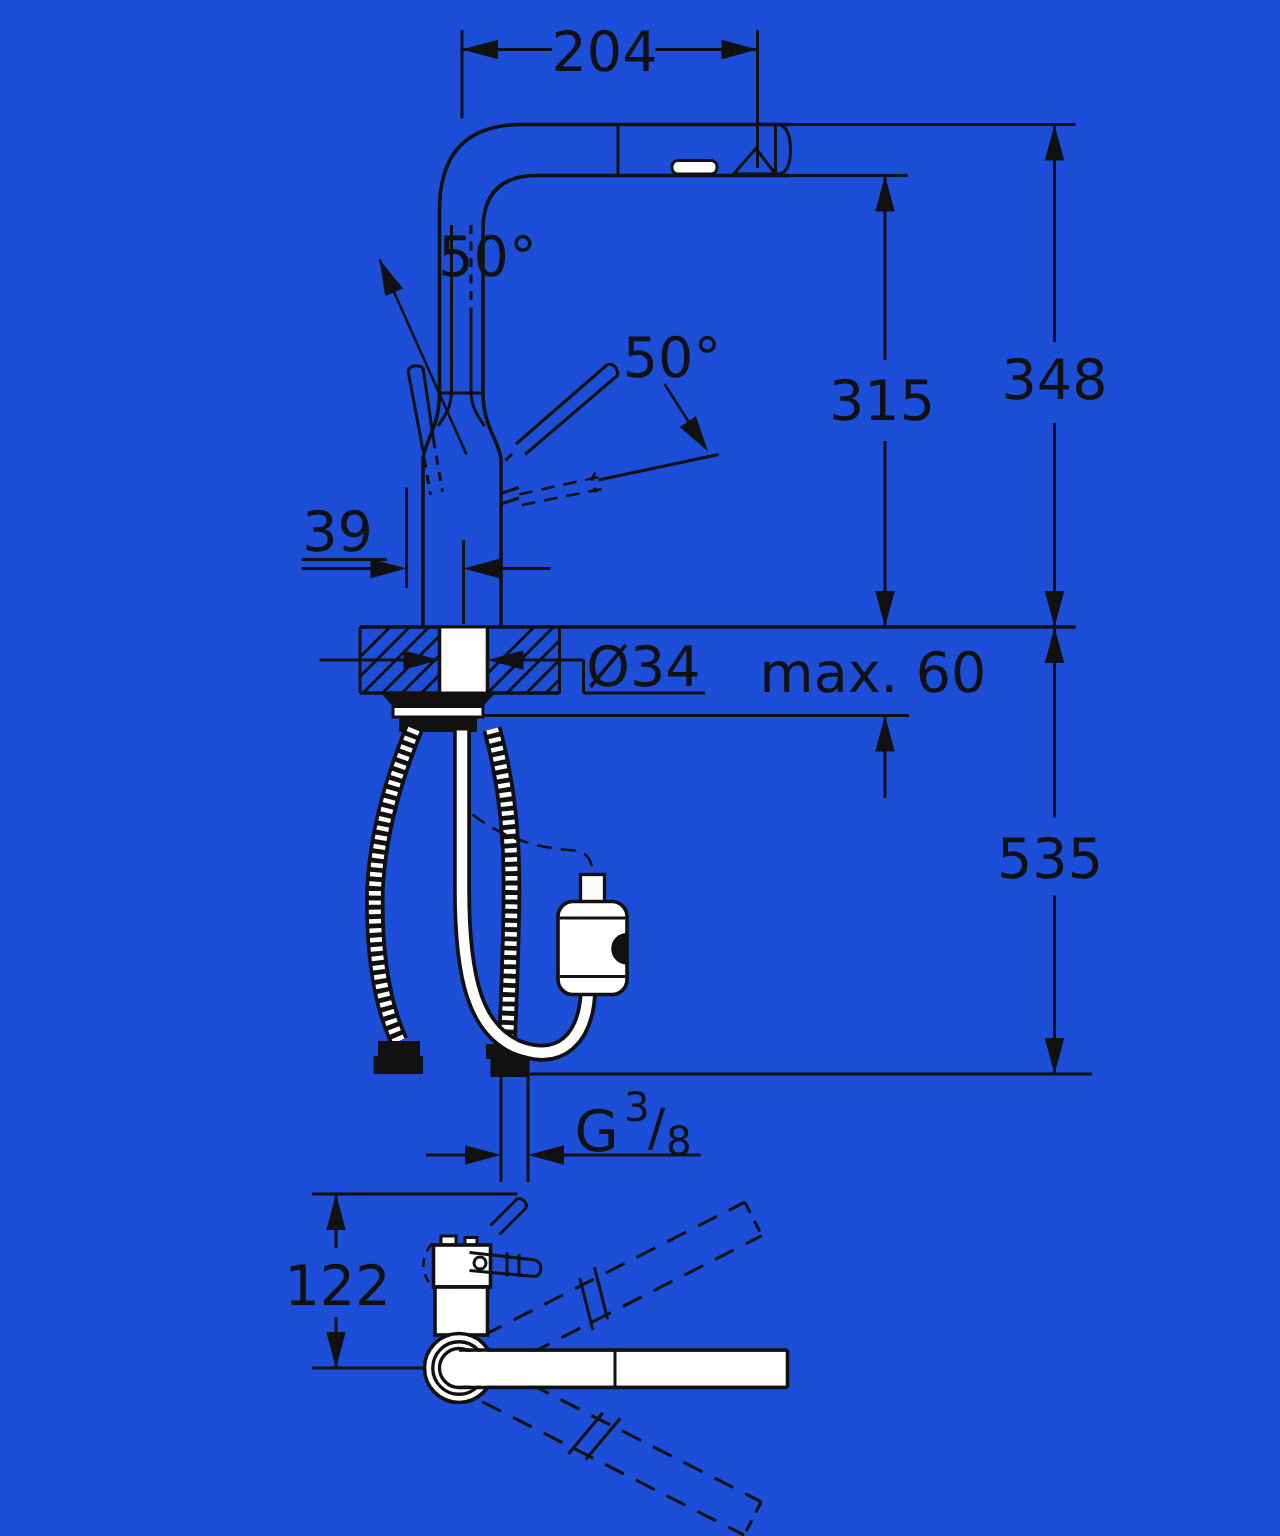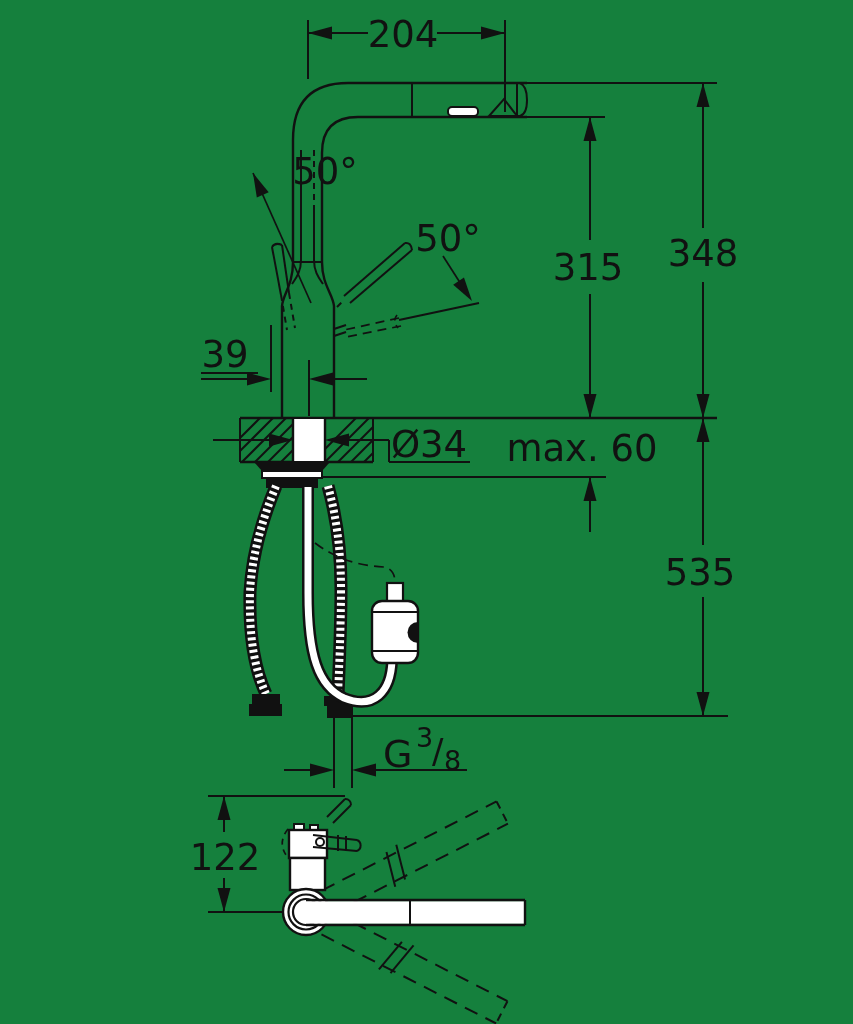--- a/index.html
+++ b/index.html
@@ -1,16 +1,16 @@
 <!DOCTYPE html>
 <html><head>
 <meta charset="utf-8">
 <style>
   html,body{margin:0;padding:0;background:#ffffff;}
-  .canvas{position:relative;width:853px;height:1024px;background:#15803d;overflow:hidden;
+  .canvas{position:relative;width:853px;height:1024px;background:#1d4ed8;overflow:hidden;
           font-family:"DejaVu Sans",sans-serif;}
   svg{display:block}
   .ol{stroke:#111;stroke-width:2.4;fill:none}
   .ln{stroke:#111;stroke-width:2;fill:none}
   .thin{stroke:#111;stroke-width:1.7;fill:none}
   .dash{stroke-dasharray:9 6}
   .dash2{stroke-dasharray:14 9}
   .dash3{stroke-dasharray:6 5}
   .txts{font-family:"DejaVu Sans",sans-serif;font-size:37px;fill:#111}
   .mid{text-anchor:middle}

